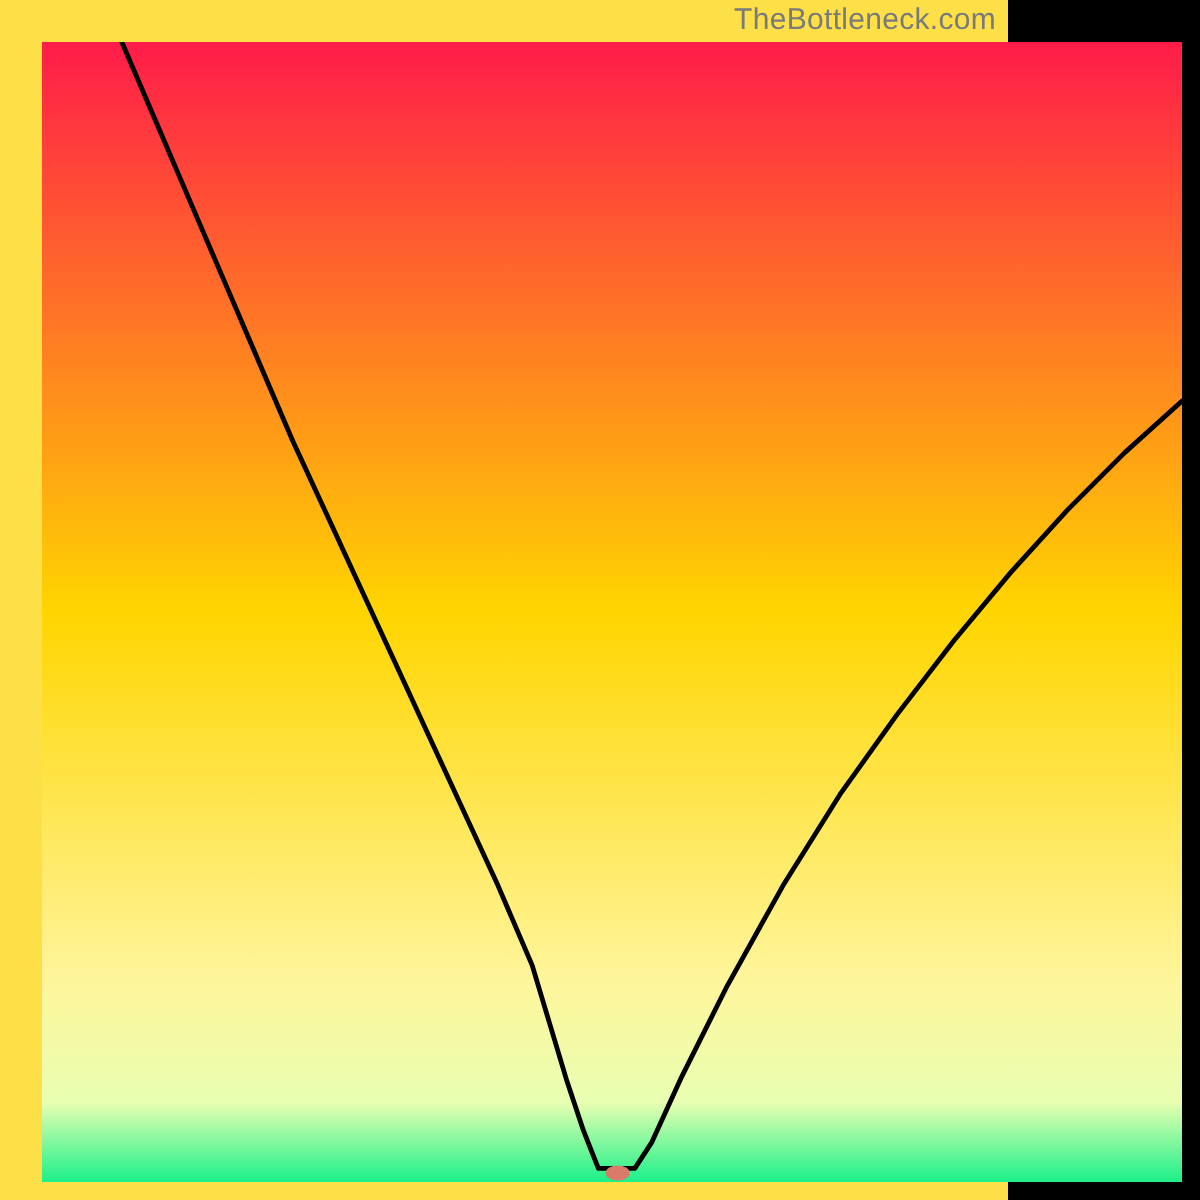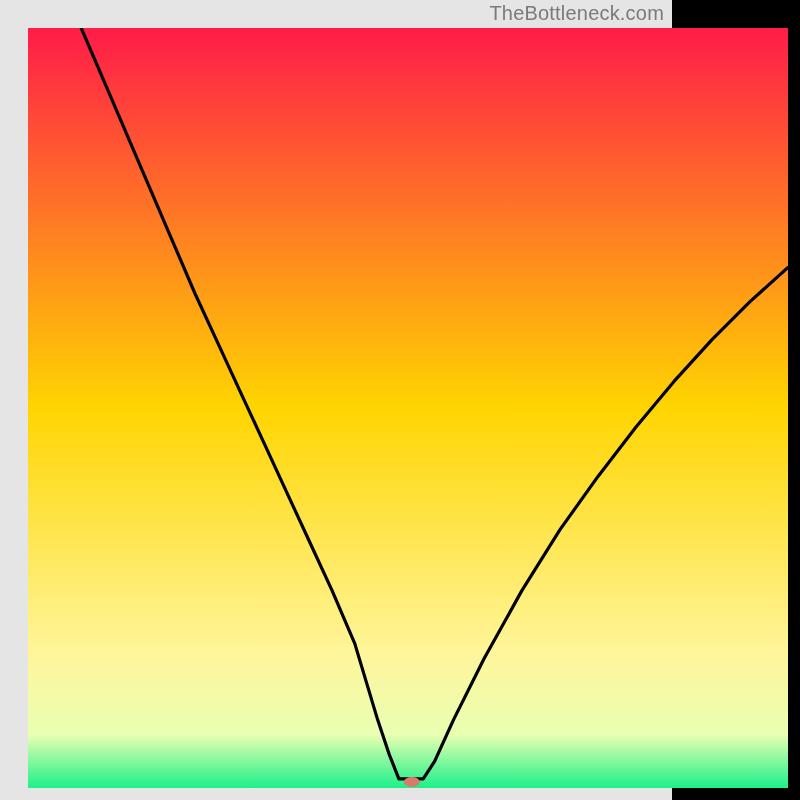--- a/index.html
+++ b/index.html
@@ -8,21 +8,21 @@
     width: 800px;
     height: 800px;
     background: #000;
     overflow: hidden;
     font-family: Arial, Helvetica, sans-serif;
   }
   .frame {
     position: relative;
     width: 672px;
     height: 800px;
-    background: #e5e5e5;
+    background: #fde047;
   }
   .watermark {
     position: absolute;
     top: 2px;
     right: 8px;
     color: #7a7a7a;
     font-size: 20px;
     font-weight: 500;
     z-index: 10;
     letter-spacing: 0.2px;

